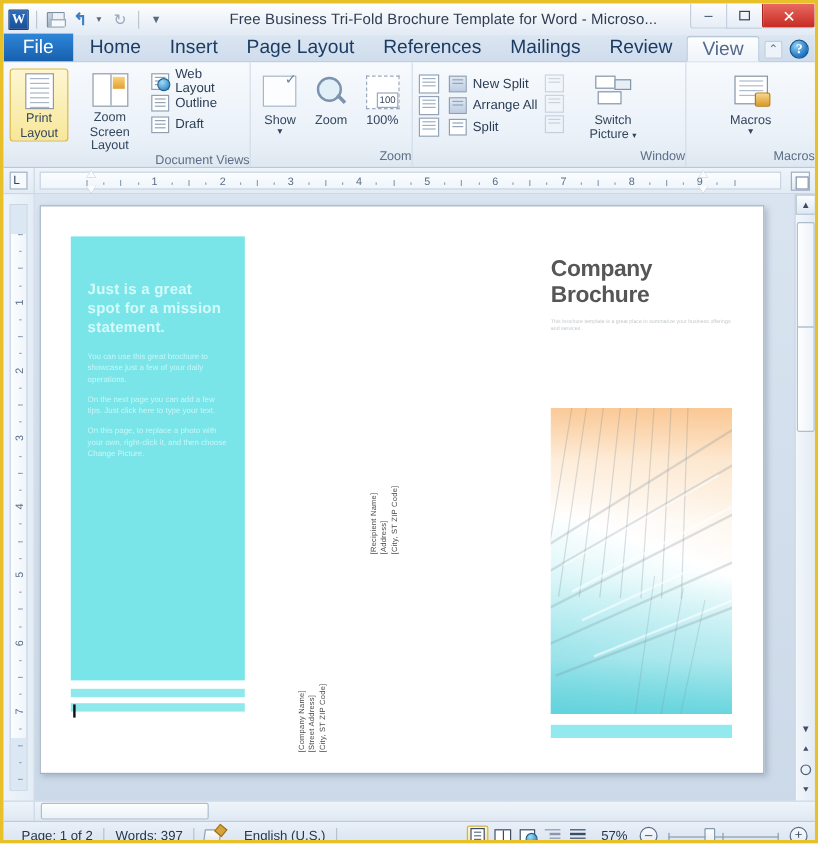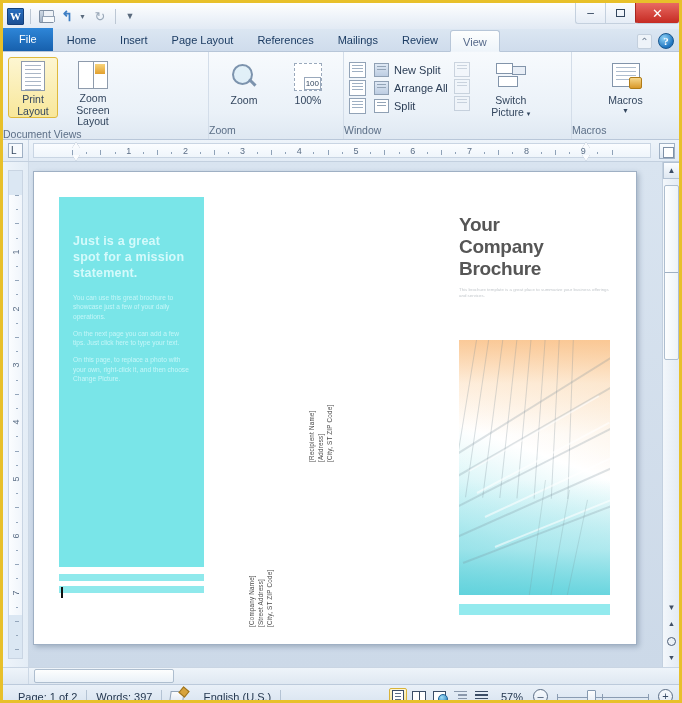--- a/index.html
+++ b/index.html
@@ -87,21 +87,21 @@
   
   .tabstrip {
     height: 23px;
     background: linear-gradient(#dbe6f2, #cfdcec);
     display: flex; align-items: flex-end;
     position: relative;
     border-bottom: 1px solid #b7c6d8;
   }
   .tab {
     padding: 0 12px; height: 22px; line-height: 22px;
-    font-size: 11px; color: #1c3c63;
+    font-size: 16px; color: #1c3c63;
     white-space: nowrap;
   }
   .tab.file {
     background: linear-gradient(#2e86d8, #1760ad);
     color: #fff; font-weight: normal;
     padding: 0 16px; height: 23px; line-height: 23px;
     margin-right: 2px;
   }
   .tab.active {
     background: linear-gradient(#fdfefe, #eef4fa);
@@ -132,21 +132,21 @@
     background: linear-gradient(#f7fafd, #eaf1f8 70%, #dfe8f2);
     display: flex;
     border-bottom: 1px solid #b9c7d9;
     position: relative;
   }
   .rgroup { position: relative; display: flex; flex-direction: column; padding: 3px 0 0 0; }
   .rgroup + .rgroup { border-left: 1px solid #d3dde9; }
   .rgbody { flex: 1; display: flex; align-items: flex-start; padding: 2px 5px 0 5px; gap: 4px; }
   .rglabel {
     height: 15px; line-height: 13px;
-    text-align: left; font-size: 10.5px; color: #5c6f87;
+    text-align: right; font-size: 10.5px; color: #5c6f87; margin-left: 36px;
   }
   .bigbtn {
     width: 50px;
     display: flex; flex-direction: column; align-items: center;
     font-size: 10.5px; color: #33465e; line-height: 11.5px;
     text-align: center;
     padding-top: 2px;
   }
   .bigbtn.sel {
     background: linear-gradient(#fdf6d2, #f8e79a);
@@ -522,20 +522,21 @@
           <span class="caretlil">▼</span>
         </div>
       <div class="qbtn">
           <span class="redo">↻</span>
         </div>
       <div class="qsep"></div>
       <div class="qbtn">
           <span class="caretlil" style="font-size:9px">▼</span>
         </div>
     </div>
+    <div class="title-text">Free Business Tri-Fold Brochure Template for Word  - Microso...</div>
     <div class="wincontrols">
       <div class="wbtn min">–</div>
       <div class="wbtn">
           <span class="sqicon"></span>
         </div>
       <div class="wbtn close">✕</div>
     </div>
   </div>
 
   <div class="tabstrip">
@@ -572,26 +573,59 @@
           <span>Print</span>
           <span>Layout</span>
         </div>
         <div class="bigbtn" style="width:62px">
           <div class="bigicon">
             <div class="bookicon"></div>
           </div>
           <span>Zoom Screen</span>
           <span>Layout</span>
         </div>
+        <div class="smallitems">
+          <div class="sitem">
+            <span class="sico web">
+                <i></i>
+                <i></i>
+                <i></i>
+              </span>
+            <span>Web Layout</span>
+          </div>
+          <div class="sitem">
+            <span class="sico">
+                <i></i>
+                <i></i>
+                <i></i>
+              </span>
+            <span>Outline</span>
+          </div>
+          <div class="sitem">
+            <span class="sico">
+                <i></i>
+                <i></i>
+                <i></i>
+              </span>
+            <span>Draft</span>
+          </div>
+        </div>
       </div>
       <div class="rglabel">Document Views</div>
     </div>
 
     <div class="rgroup" style="width:135px">
       <div class="rgbody" style="justify-content:space-around; padding-top:4px">
+        <div class="bigbtn" style="width:42px">
+          <div class="bigicon">
+              <div class="showicon"></div>
+            </div>
+          <span>Show</span>
+          <span class="caretdn">▼</span>
+        </div>
         <div class="bigbtn" style="width:42px">
           <div class="bigicon">
               <div class="zoomglass"></div>
             </div>
           <span>Zoom</span>
         </div>
         <div class="bigbtn" style="width:42px">
           <div class="bigicon">
             <div class="hundred">
                 <span>100</span>
@@ -809,21 +843,20 @@
 
         <div class="vaddr a1">[Recipient Name]
 [Address]
 [City, ST  ZIP Code]</div>
         <div class="vaddr a2">[Company Name]
 [Street Address]
 [City, ST  ZIP Code]</div>
 
         <div class="panelR">
           <div class="btitle">
-            <div>Your</div>
             <div>Company</div>
             <div>Brochure</div>
           </div>
           <div class="bsub">This brochure template is a great place to summarize your business offerings and services.</div>
         </div>
 
         <div class="photo" id="photo">
             <div class="ln" style="left: 18px; top: -6px; width: 1px; height: 165px; transform-origin: center top; transform: rotate(9.24deg); opacity: 0.55;"></div>
             <div class="ln" style="left: 30px; top: -6px; width: 1px; height: 165px; transform-origin: center top; transform: rotate(8.36deg); opacity: 0.55;"></div>
             <div class="ln" style="left: 44px; top: -6px; width: 1px; height: 165px; transform-origin: center top; transform: rotate(7.26deg); opacity: 0.55;"></div>

